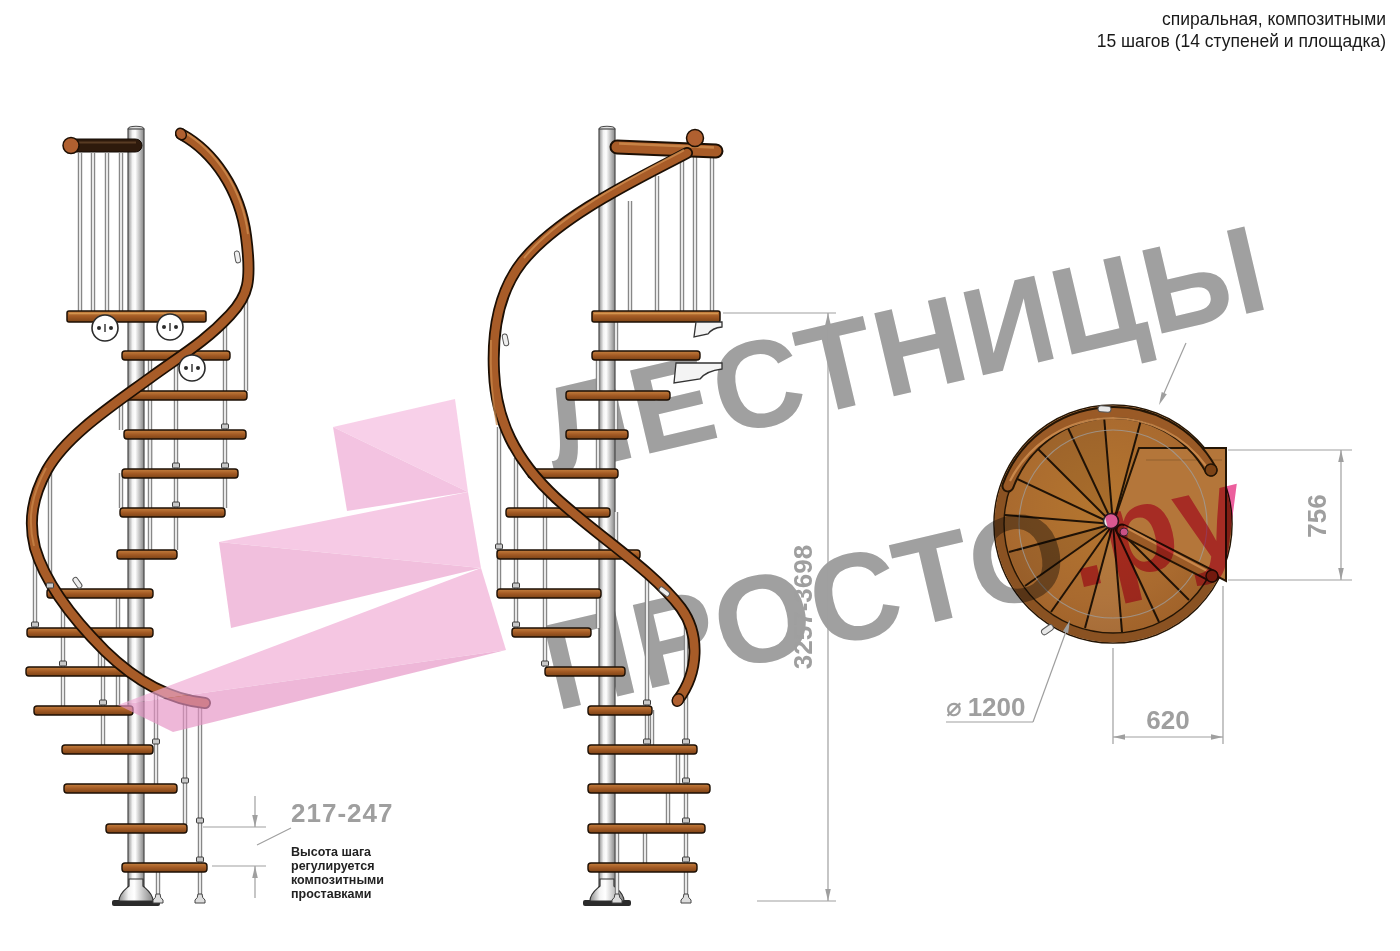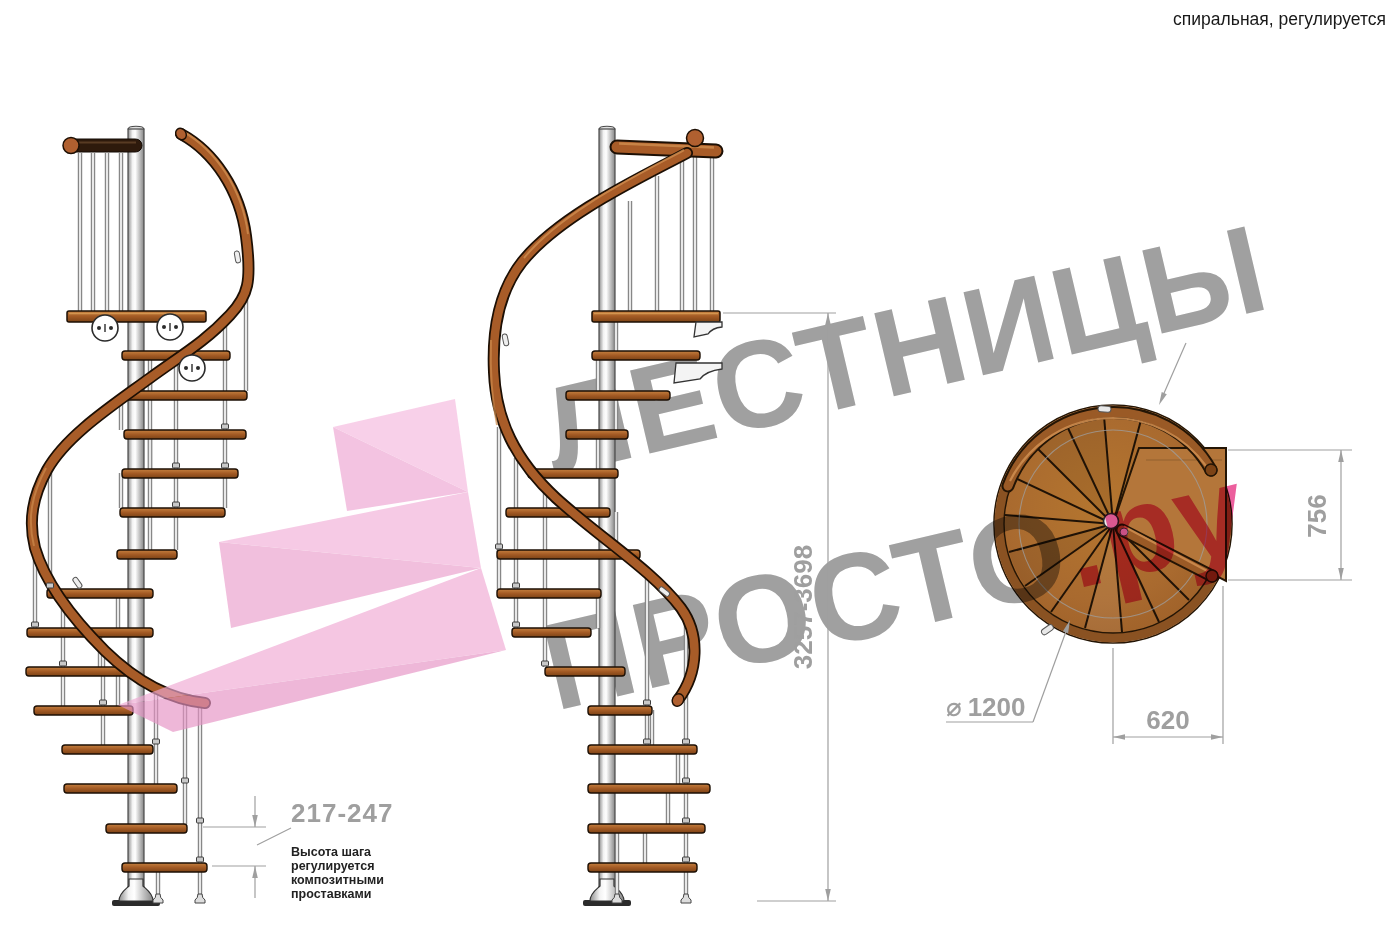--- a/index.html
+++ b/index.html
@@ -428,16 +428,17 @@
       <polygon points="333,427 455,399 468,492" fill="#f5b9de"></polygon>
       <polygon points="333,427 468,492 347,511" fill="#eea5d2"></polygon>
       <polygon points="219,542 468,492 481,568" fill="#f2b0d8"></polygon>
       <polygon points="219,542 481,568 231,628" fill="#eb9fcc"></polygon>
       <polygon points="118,705 481,568 506,650" fill="#f0a9d4"></polygon>
       <polygon points="118,705 506,650 173,732" fill="#e693c5"></polygon>
     </g>
   </svg>
 
   <div id="header">
-    <div>спиральная, регулируется</div>
+    <div>спиральная, композитными</div>
+    <div>15 шагов (14 ступеней и площадка)</div>
   </div>
 
 </div>
 
 </body></html>

